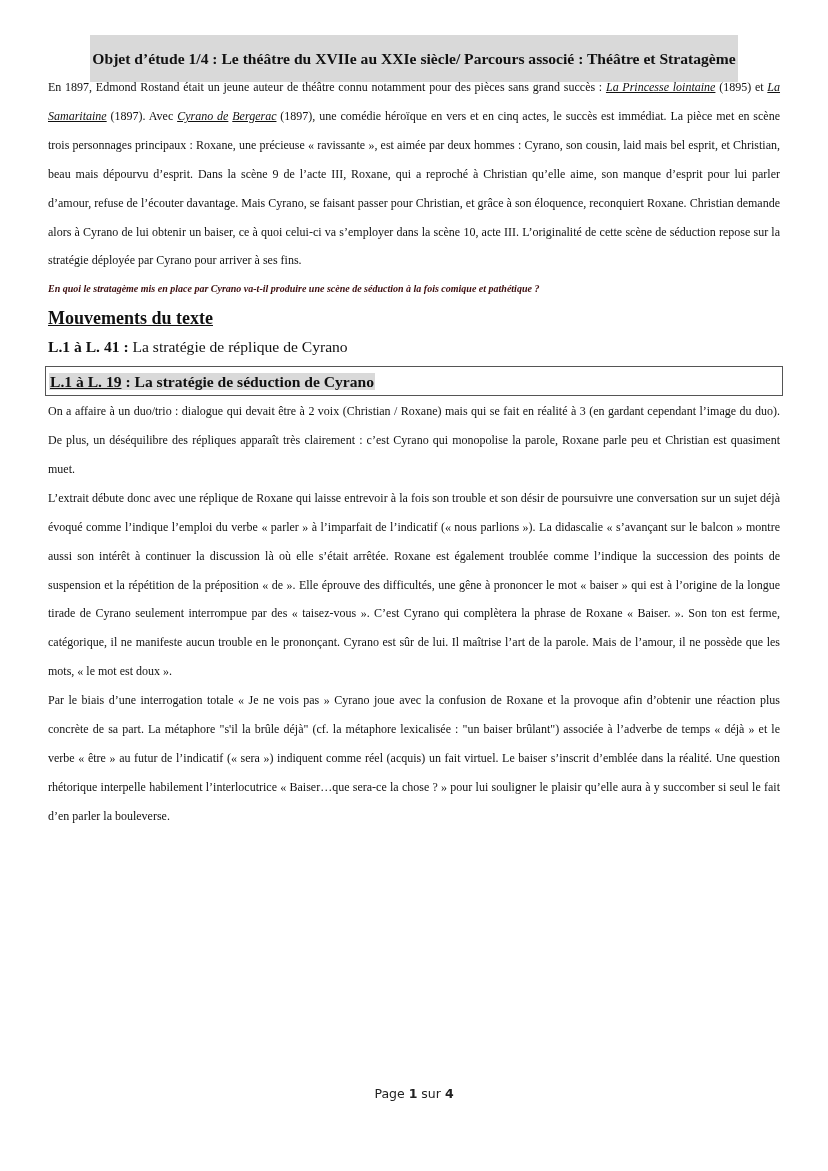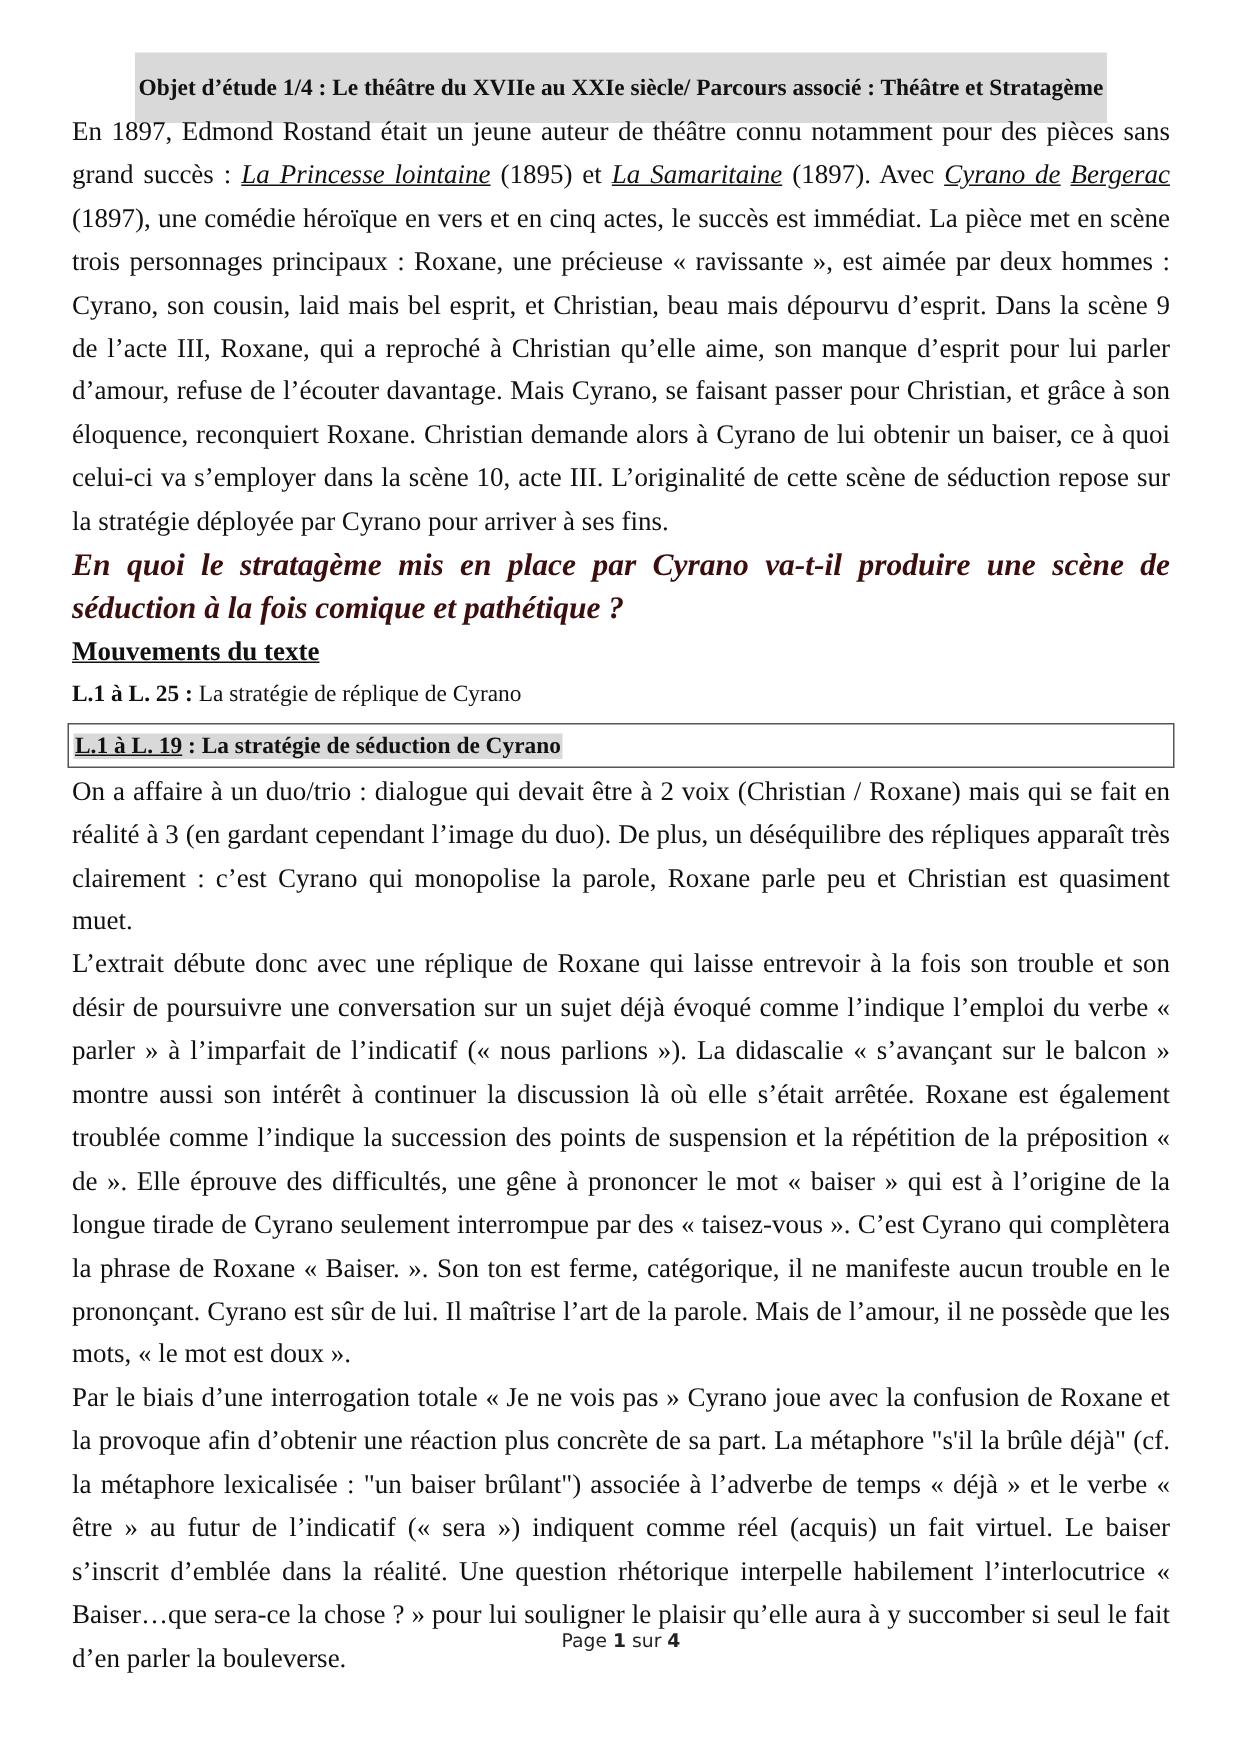--- a/index.html
+++ b/index.html
@@ -1,46 +1,46 @@
 <!DOCTYPE html>
 <html><head>
 <meta charset="utf-8">
 <style>
   html, body { margin: 0; padding: 0; background: #ffffff; }
   body { width: 828px; height: 1171px; position: relative; overflow: hidden;
          font-family: "Liberation Serif", "DejaVu Serif", serif; color: #111111; }
   .page { position: absolute; left: 48px; top: 44px; width: 732px; }
   .heading { text-align: center; font-weight: bold; font-size: 15.6px; line-height: 29px; margin: 0; }
   .hl { background: #d9d9d9; padding: 15px 2px; }
-  .para { font-size: 18px; line-height: 28.9px; text-align: justify; text-align-last: left; margin: 0; }
+  .para { font-size: 12px; line-height: 28.9px; text-align: justify; text-align-last: left; margin: 0; }
   .u { text-decoration: underline; }
   .i { font-style: italic; }
   .b { font-weight: bold; }
-  .question { font-weight: bold; font-style: italic; color: #3b0d0d; font-size: 21px; line-height: 28.9px; margin: 0; text-align: justify; text-align-last: left; }
+  .question { font-weight: bold; font-style: italic; color: #3b0d0d; font-size: 10px; line-height: 28.9px; margin: 0; text-align: justify; text-align-last: left; }
   .mv-title { font-weight: bold; text-decoration: underline; font-size: 18px; line-height: 28.9px; margin: 0; }
   .mv-line { font-size: 15.6px; line-height: 28.9px; margin: 0; }
   .section-box { border: 1.5px solid #555; margin: 4px -3px 1px -3px; padding: 1px 3px; height: 30px; box-sizing: border-box; font-size: 15.6px; line-height: 27px; font-weight: bold; }
   .footer { position: absolute; top: 1086px; left: 0; width: 828px; text-align: center;
             font-family: "DejaVu Sans", "Liberation Sans", sans-serif; font-size: 12.5px; color: #222; }
   .footer b { font-weight: bold; }
 </style>
 </head>
 <body>
 
 <div class="page">
   <p class="heading">
     <span class="hl">Objet d’étude 1/4 : Le théâtre du XVIIe au XXIe siècle/ Parcours associé : Théâtre et Stratagème</span>
   </p>
 
   <p class="para"><span>En 1897, Edmond Rostand était un jeune auteur de théâtre connu notamment pour des pièces sans grand succès : </span><span class="i u">La Princesse lointaine</span><span> (1895) et </span><span class="i u">La Samaritaine</span><span> (1897). Avec </span><span class="i u">Cyrano de</span> <span class="i u">Bergerac</span><span> (1897), une comédie héroïque en vers et en cinq actes, le succès est immédiat. La pièce met en scène trois personnages principaux : Roxane, une précieuse « ravissante », est aimée par deux hommes : Cyrano, son cousin, laid mais bel esprit, et Christian, beau mais dépourvu d’esprit. Dans la scène 9 de l’acte III, Roxane, qui a reproché à Christian qu’elle aime, son manque d’esprit pour lui parler d’amour, refuse de l’écouter davantage. Mais Cyrano, se faisant passer pour Christian, et grâce à son éloquence, reconquiert Roxane. Christian demande alors à Cyrano de lui obtenir un baiser, ce à quoi celui-ci va s’employer dans la scène 10, acte III. L’originalité de cette scène de séduction repose sur la stratégie déployée par Cyrano pour arriver à ses fins.</span></p>
 
   <p class="question">En quoi le stratagème mis en place par Cyrano va-t-il produire une scène de séduction à la fois comique et pathétique ?</p>
 
   <p class="mv-title">Mouvements du texte</p>
-  <p class="mv-line"><span class="b">L.1 à L. 25 :</span><span> La stratégie de réplique de Cyrano</span></p>
+  <p class="mv-line"><span class="b">L.1 à L. 41 :</span><span> La stratégie de réplique de Cyrano</span></p>
 
   <div class="section-box">
     <span class="hl" style="padding:0 1px;"><span class="u">L.1 à L. 19</span><span> : La stratégie de séduction de Cyrano</span></span>
   </div>
 
   <p class="para">On a affaire à un duo/trio : dialogue qui devait être à 2 voix (Christian / Roxane) mais qui se fait en réalité à 3 (en gardant cependant l’image du duo). De plus, un déséquilibre des répliques apparaît très clairement : c’est Cyrano qui monopolise la parole, Roxane parle peu et Christian est quasiment muet.</p>
   <p class="para">L’extrait débute donc avec une réplique de Roxane qui laisse entrevoir à la fois son trouble et son désir de poursuivre une conversation sur un sujet déjà évoqué comme l’indique l’emploi du verbe « parler » à l’imparfait de l’indicatif (« nous parlions »). La didascalie « s’avançant sur le balcon » montre aussi son intérêt à continuer la discussion là où elle s’était arrêtée. Roxane est également troublée comme l’indique la succession des points de suspension et la répétition de la préposition « de ». Elle éprouve des difficultés, une gêne à prononcer le mot « baiser » qui est à l’origine de la longue tirade de Cyrano seulement interrompue par des « taisez-vous ». C’est Cyrano qui complètera la phrase de Roxane « Baiser. ». Son ton est ferme, catégorique, il ne manifeste aucun trouble en le prononçant. Cyrano est sûr de lui. Il maîtrise l’art de la parole. Mais de l’amour, il ne possède que les mots, « le mot est doux ».</p>
   <p class="para">Par le biais d’une interrogation totale « Je ne vois pas » Cyrano joue avec la confusion de Roxane et la provoque afin d’obtenir une réaction plus concrète de sa part. La métaphore "s'il la brûle déjà" (cf. la métaphore lexicalisée : "un baiser brûlant") associée à l’adverbe de temps « déjà » et le verbe « être » au futur de l’indicatif (« sera ») indiquent comme réel (acquis) un fait virtuel. Le baiser s’inscrit d’emblée dans la réalité. Une question rhétorique interpelle habilement l’interlocutrice « Baiser…que sera-ce la chose ? » pour lui souligner le plaisir qu’elle aura à y succomber si seul le fait d’en parler la bouleverse.</p>
 </div>
 

